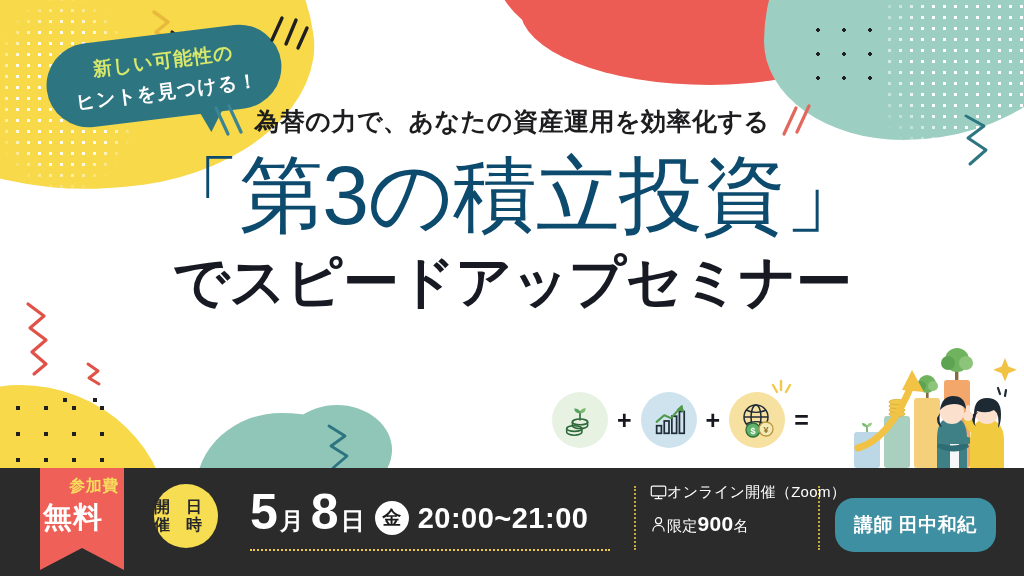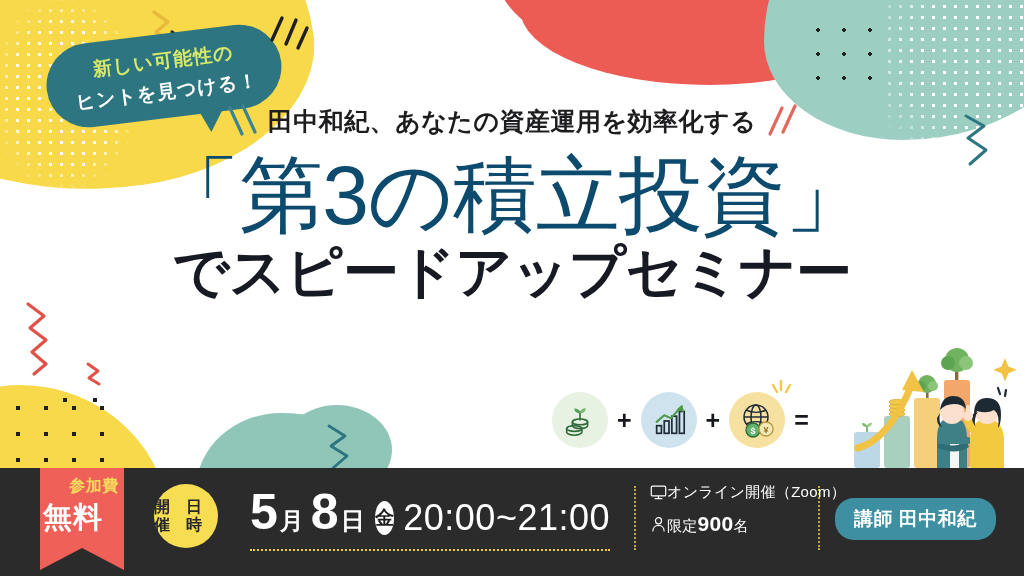--- a/index.html
+++ b/index.html
@@ -113,21 +113,21 @@
   .title-line1{
     position:relative;display:inline-block;
     font-size:84px;font-weight:400;color:#0c4a6e;line-height:1.08;
     letter-spacing:-1px;white-space:nowrap;
   }
   .title-line1 .hl{
     position:absolute;left:-6px;right:-6px;bottom:6px;height:19px;
     background:#f7e38c;z-index:-1;border-radius:2px;
   }
   .title-line2{
-    position:relative;display:inline-block;
+    position:relative;display:inline-block;margin-top:10px;
     font-size:56px;font-weight:700;color:#171a22;line-height:1.1;
     letter-spacing:-.5px;white-space:nowrap;
   }
   .title-line2 .hl{
     position:absolute;left:-10px;right:-10px;bottom:2px;height:16px;
     background:#f7e38c;z-index:-1;border-radius:2px;
   }
 
   
   .eq-row{
@@ -174,32 +174,32 @@
     display:flex;align-items:baseline;color:#fff;
     border-bottom:2px dotted #f0c94a;
   }
   .d-num{font-size:50px;font-weight:700;line-height:1;}
   .d-unit{font-size:24px;font-weight:700;line-height:1;margin:0 7px 0 2px;}
   .d-dow{
     display:inline-flex;align-items:center;justify-content:center;
     width:34px;height:34px;border-radius:50%;background:#ffffff;color:#1c1c1c;
     font-size:19px;font-weight:700;align-self:center;margin:0 9px 0 3px;
   }
-  .d-time{font-size:36px;font-weight:400;line-height:1;letter-spacing:.5px;align-self:center;}
+  .d-time{font-size:29px;font-weight:700;line-height:1;letter-spacing:.5px;align-self:center;}
 
   .vdiv{
     position:absolute;width:0;border-left:2px dotted #c9a93f;height:64px;top:486px;
   }
   .info-block{position:absolute;left:650px;top:483px;color:#ffffff;}
   .info-row{display:flex;align-items:center;margin-bottom:10px;}
   .info-row .txt{font-size:15px;font-weight:400;letter-spacing:.3px;white-space:nowrap;}
   .info-row .txt .big{font-size:21px;font-weight:700;}
 
   .speaker-pill{
-    position:absolute;left:835px;top:498px;height:38px;padding:2px 19px;
+    position:absolute;left:835px;top:498px;height:38px;padding:8px 19px;
     border-radius:19px;background:#3f8fa2;color:#ffffff;
     display:flex;align-items:center;font-size:19px;font-weight:700;letter-spacing:.5px;
     white-space:nowrap;
   }
 </style>
 </head>
 <body>
 
 <div id="banner">
 
@@ -246,21 +246,21 @@
     <line class="spark" x1="6" y1="30" x2="16" y2="8"></line>
     <line class="spark" x1="20" y1="34" x2="30" y2="10"></line>
     <line class="spark" x1="32" y1="38" x2="41" y2="18"></line>
   </svg>
 
   <div class="subtitle-row">
     <svg class="slash-l" width="32" height="34">
       <line x1="4" y1="4" x2="16" y2="30" stroke="#3b8494" stroke-width="3.2" stroke-linecap="round"></line>
       <line x1="17" y1="2" x2="29" y2="28" stroke="#3b8494" stroke-width="3.2" stroke-linecap="round"></line>
     </svg>
-    <div class="subtitle">田中和紀、あなたの資産運用を効率化する</div>
+    <div class="subtitle">為替の力で、あなたの資産運用を効率化する</div>
     <svg class="slash-r" width="32" height="34">
       <line x1="16" y1="4" x2="4" y2="30" stroke="#e2675d" stroke-width="3.2" stroke-linecap="round"></line>
       <line x1="29" y1="2" x2="17" y2="28" stroke="#e2675d" stroke-width="3.2" stroke-linecap="round"></line>
     </svg>
   </div>
 
   <div class="title-wrap">
     <div class="title-line1">
       <span class="hl"></span>
       <span>「第3の積立投資」</span>

